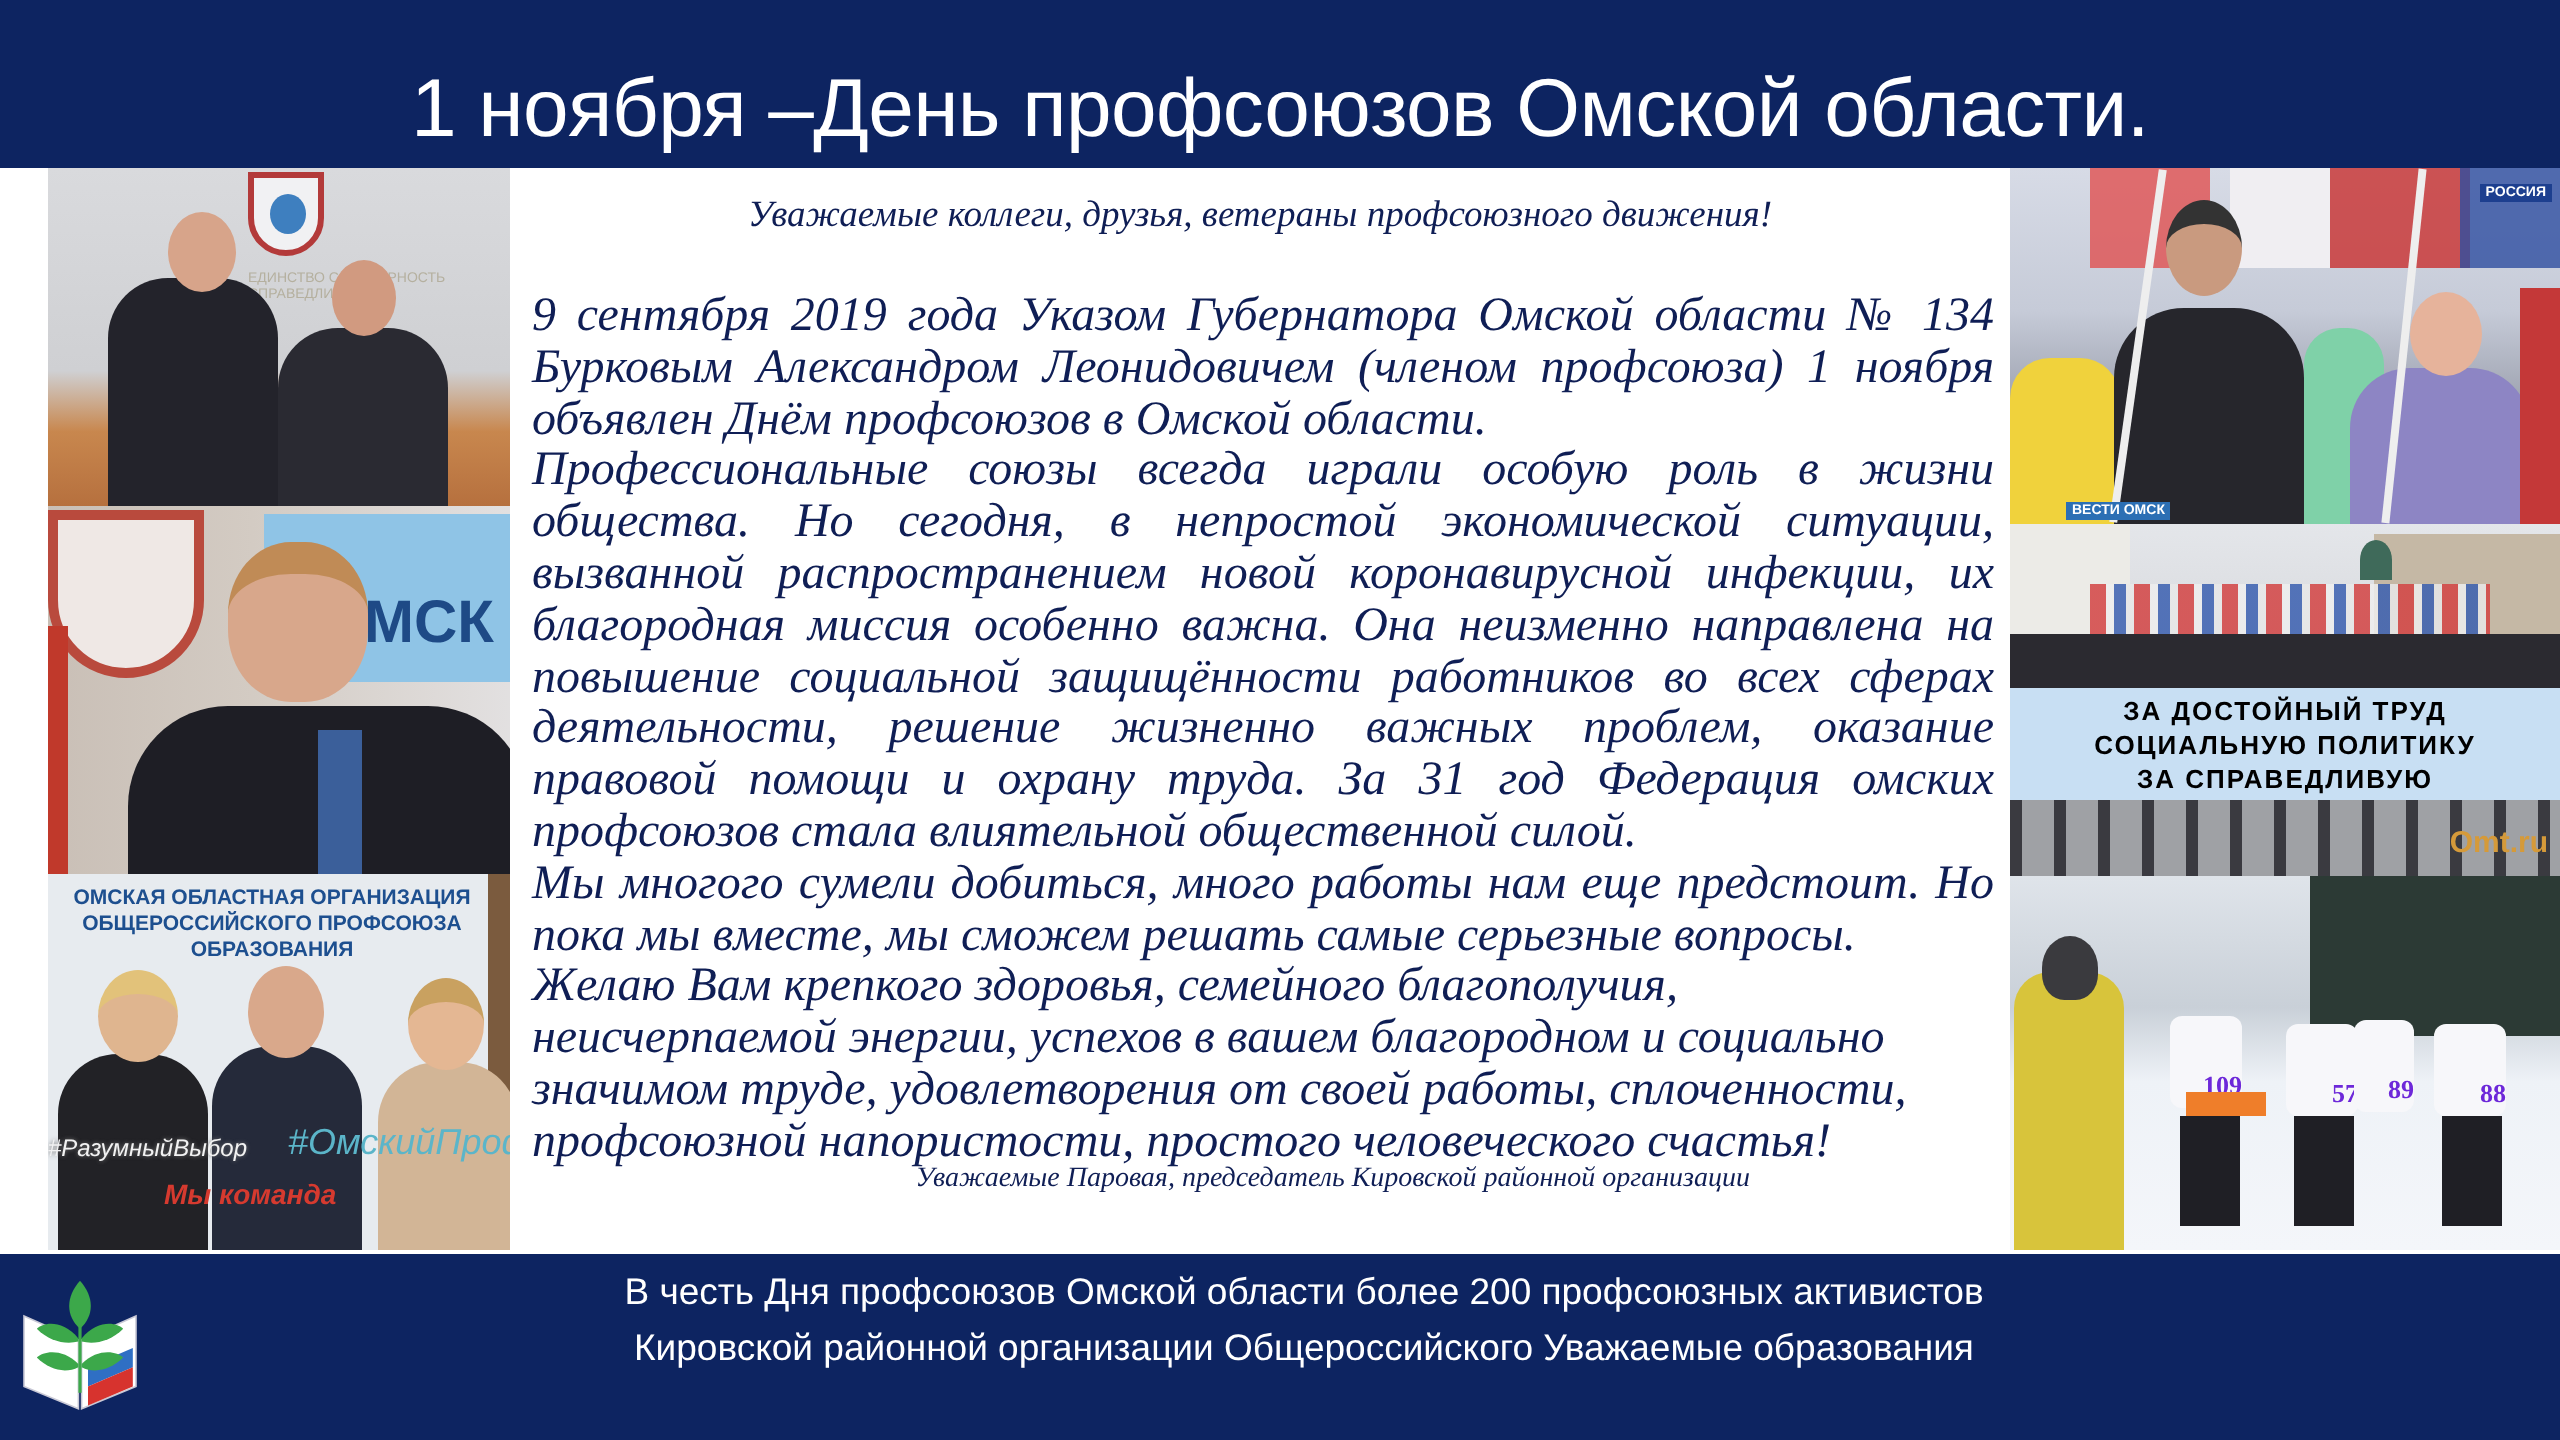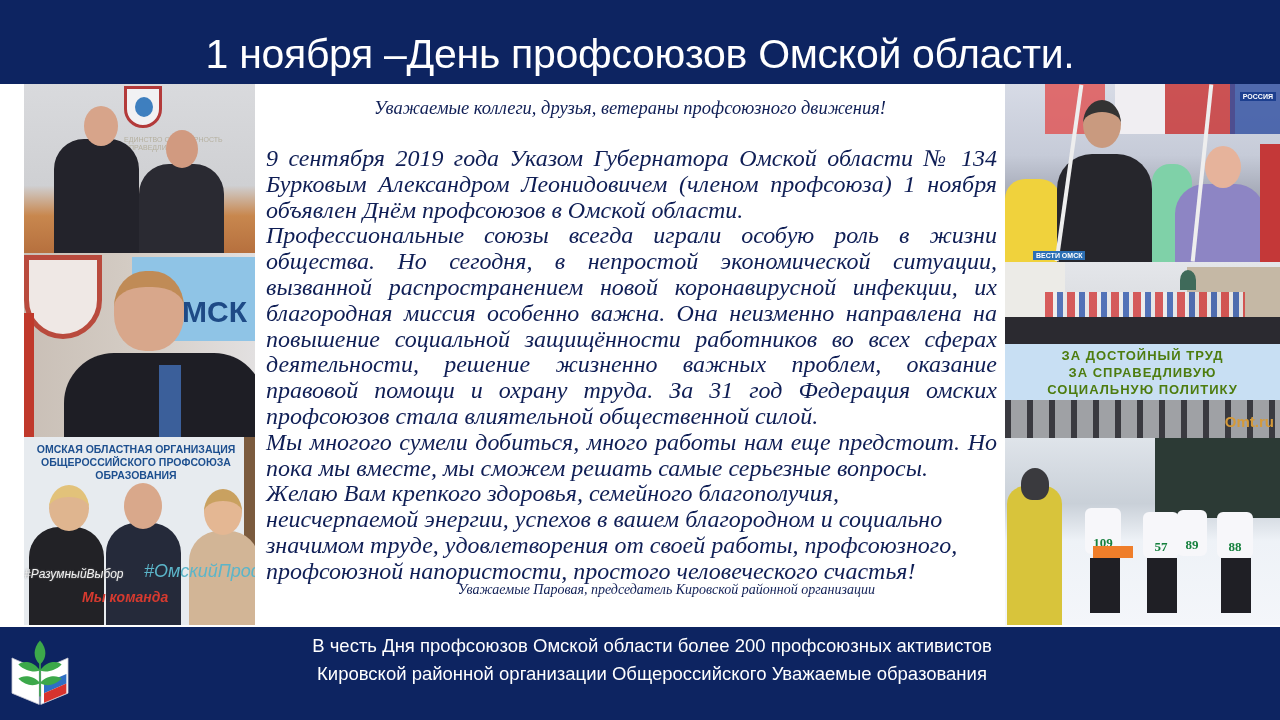--- a/index.html
+++ b/index.html
@@ -86,29 +86,29 @@
   .p-r1 .tv2 { position:absolute; left:28px; bottom:2px; background:#2c6fb4; color:#fff; font-size:7px; padding:1px 3px; font-weight:bold; }
   .p-r1 .flagblock { position:absolute; top:0; height:50px; }
 
   .p-r2 { left: 0; top: 178px; width: 275px; height: 176px; background: linear-gradient(180deg,#e4e6ea 0%, #d8dade 35%, #8a8c91 70%, #9fa1a5 100%); }
   .p-r2 .bldg-l { position:absolute; left:0; top:0; width:60px; height:60px; background:#ecebe7; }
   .p-r2 .bldg-r { position:absolute; left:182px; top:5px; width:93px; height:50px; background:#c5b8a5; }
   .p-r2 .dome { position:absolute; left:175px; top:8px; width:16px; height:20px; background:#3f6a5a; border-radius:50% 50% 0 0; }
   .p-r2 .flags { position:absolute; left:40px; top:30px; width:200px; height:30px;
      background: repeating-linear-gradient(90deg, #d34343 0 8px, #eeeeee 8px 12px, #3a5fb0 12px 18px, #e8e8e8 18px 22px); opacity:0.85; }
   .p-r2 .crowd { position:absolute; left:0; top:55px; width:275px; height:30px; background:#2b2a30; }
-  .p-r2 .banner { position:absolute; left:0; top:82px; width:275px; height:56px; background:#c8dff3; color:#4d7c0f; font-weight:bold; font-family:"Liberation Sans", sans-serif; text-align:center; font-size:13px; line-height:17px; padding-top:3px; letter-spacing:1px; }
+  .p-r2 .banner { position:absolute; left:0; top:82px; width:275px; height:56px; background:#c8dff3; color:#000000; font-weight:bold; font-family:"Liberation Sans", sans-serif; text-align:center; font-size:13px; line-height:17px; padding-top:3px; letter-spacing:1px; }
   .p-r2 .legs { position:absolute; left:0; top:138px; width:275px; height:38px; background:repeating-linear-gradient(90deg,#3a3a40 0 6px,#9fa1a5 6px 22px); }
   .p-r2 .wm { position:absolute; right:6px; bottom:8px; color:#d59a3a; font-size:15px; font-weight:bold; }
 
   .p-r3 { left: 0; top: 354px; width: 275px; height: 187px; background: linear-gradient(180deg,#dfe4ea 0%, #c9d0d8 35%, #eef2f7 55%, #f4f6fa 100%); }
   .p-r3 .trees { position:absolute; left:150px; top:0; width:125px; height:80px; background:#2c3a35; }
   .p-r3 .coach { position:absolute; left:2px; top:48px; width:55px; height:139px; background:#d8c43b; border-radius:18px 18px 0 0; }
   .p-r3 .coachhead { position:absolute; left:16px; top:30px; width:28px; height:32px; background:#3a3a3e; border-radius:50% 50% 40% 40%; }
-  .p-r3 .bib { position:absolute; width:36px; height:46px; background:#f7f7fa; border-radius:6px; color:#15803d; font-family:"Liberation Serif", serif; font-weight:bold; font-size:13px; text-align:center; line-height:70px; }
+  .p-r3 .bib { position:absolute; width:36px; height:46px; background:#f7f7fa; border-radius:6px; color:#6d28d9; font-family:"Liberation Serif", serif; font-weight:bold; font-size:13px; text-align:right; line-height:70px; }
   .p-r3 .legs { position:absolute; background:#1f1f25; width:30px; height:55px; }
   .p-r3 .orange { position:absolute; left:88px; top:108px; width:40px; height:12px; background:#ef7e2a; }
 
   
   .bottom-band {
     position: absolute; left: 0; top: 627px; width: 1280px; height: 93px;
     background: #0d2461;
   }
   .logo { position:absolute; left:4px; top:4px; width:72px; height:82px; }
   .bottom-text {
@@ -157,21 +157,21 @@
     <div class="sign3">Мы команда</div>
   </div>
 </div>
 
 <div class="letter">
   <div class="greeting">Уважаемые коллеги, друзья, ветераны профсоюзного движения!</div>
   <div class="body">
     <p>9  сентября 2019 года Указом Губернатора Омской области № 134   Бурковым Александром Леонидовичем (членом профсоюза) 1 ноября объявлен Днём профсоюзов в Омской области.</p>
     <p>Профессиональные союзы всегда играли особую роль в жизни общества. Но сегодня, в непростой экономической ситуации, вызванной распространением новой коронавирусной инфекции, их благородная миссия особенно важна. Она неизменно направлена на повышение социальной защищённости работников во всех сферах деятельности, решение жизненно важных проблем, оказание правовой помощи и охрану труда. За 31 год Федерация омских профсоюзов стала влиятельной общественной силой.</p>
     <p>Мы многого сумели добиться, много работы нам еще предстоит. Но пока мы вместе, мы сможем решать самые серьезные вопросы.</p>
-    <p class="left">Желаю Вам крепкого здоровья, семейного благополучия, неисчерпаемой энергии, успехов в вашем благородном и социально значимом труде, удовлетворения от своей работы, профсоюзного, профсоюзной напористости, простого человеческого  счастья!</p>
+    <p class="left">Желаю Вам крепкого здоровья, семейного благополучия, неисчерпаемой энергии, успехов в вашем благородном и социально значимом труде, удовлетворения от своей работы, сплоченности, профсоюзной напористости, простого человеческого  счастья!</p>
   </div>
   <div class="signature">Уважаемые Паровая, председатель Кировской районной организации</div>
 </div>
 
 <div class="col-right">
   <div class="photo p-r1">
     <div class="flagblock" style="left:40px;width:60px;background:#e05050;opacity:.8"></div>
     <div class="flagblock" style="left:110px;width:50px;background:#f0eef2;"></div>
     <div class="flagblock" style="left:160px;width:70px;background:#c93a3a;opacity:.85"></div>
     <div class="flagblock" style="left:225px;width:50px;background:#2e4ea0;opacity:.8"></div>
@@ -188,22 +188,22 @@
     <div class="tv2">ВЕСТИ ОМСК</div>
   </div>
   <div class="photo p-r2">
     <div class="bldg-l"></div>
       <div class="bldg-r"></div>
       <div class="dome"></div>
     <div class="flags"></div>
     <div class="crowd"></div>
     <div class="banner">
       <div>ЗА ДОСТОЙНЫЙ ТРУД</div>
+      <div>СОЦИАЛЬНУЮ ПОЛИТИКУ</div>
       <div>ЗА СПРАВЕДЛИВУЮ</div>
-      <div>СОЦИАЛЬНУЮ ПОЛИТИКУ</div>
     </div>
     <div class="legs"></div>
     <div class="wm">Omt.ru</div>
   </div>
   <div class="photo p-r3">
     <div class="trees"></div>
     <div class="coach"></div>
       <div class="coachhead"></div>
     <div class="bib" style="left:80px;top:70px;">109</div>
     <div class="orange"></div>

